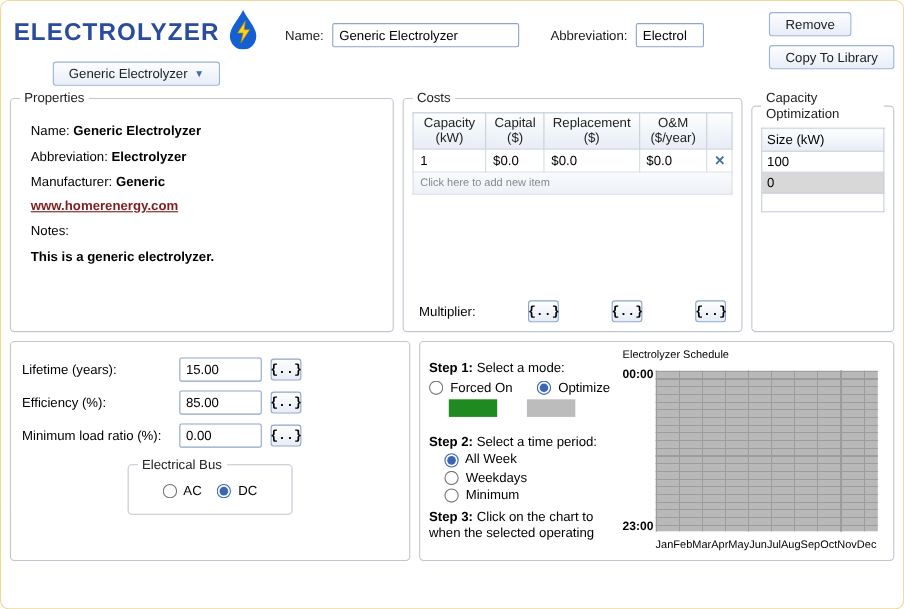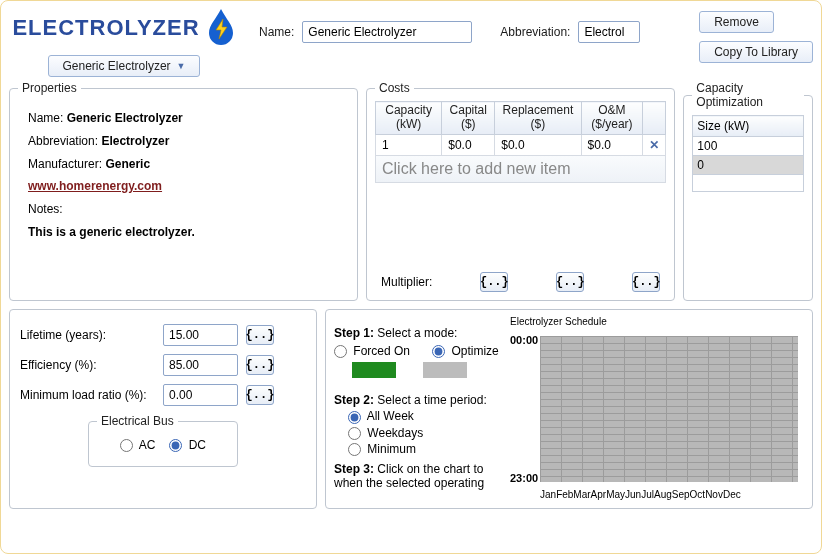--- a/index.html
+++ b/index.html
@@ -23,31 +23,31 @@
   .row1 { display: flex; gap: 8px; }
   .props { width: 350px; height: 220px; }
   .props-content { padding: 6px 10px; font-size: 12px; line-height: 1.9; }
   .props-content b { font-weight: 600; }
   .props-content a { color: #7f1d1d; text-decoration: underline; font-weight: 600; }
   .costs { flex: 1; height: 220px; display: flex; flex-direction: column; }
   table.cost-tbl { width: 100%; border-collapse: collapse; font-size: 12px; }
   .cost-tbl th { background: linear-gradient(#fdfefe, #e7edf6); border: 1px solid #c7cfdb; padding: 2px 4px; font-weight: 400; color: #222; text-align: center; line-height: 1.15; }
   .cost-tbl td { border: 1px solid #d6dbe3; padding: 3px 6px; }
   .cost-tbl td.num { text-align: left; }
-  .add-row { color: #888; font-style: normal; padding: 4px 6px; border: 1px solid #d6dbe3; border-top: none; background: linear-gradient(#f9fbfd, #eef2f7); font-size: 16px; }
+  .add-row { color: #888; font-style: normal; padding: 4px 6px; border: 1px solid #d6dbe3; border-top: none; background: linear-gradient(#f9fbfd, #eef2f7); font-size: 10px; }
   .del-x { color: #4a6ba8; cursor: pointer; text-align: center; font-weight: bold; }
   .mult-row { display: flex; align-items: center; gap: 48px; padding: 4px 6px 0 6px; font-size: 12px; margin-top: auto; }
   .curly-btn { display: inline-flex; align-items: center; justify-content: center; width: 28px; height: 20px; border: 1px solid #8ea5c9; border-radius: 3px; background: linear-gradient(#fdfefe, #e7edf6); cursor: pointer; font-weight: bold; font-size: 12px; font-family: "Courier New", monospace; }
   .capopt { width: 130px; height: 220px; }
   .cap-tbl { width: 100%; border-collapse: collapse; font-size: 12px; }
   .cap-tbl th { background: linear-gradient(#fdfefe, #e7edf6); border: 1px solid #c7cfdb; padding: 3px 4px; font-weight: 400; text-align: left; }
   .cap-tbl td { border: 1px solid #c7cfdb; padding: 2px 4px; height: 17px; }
   .cap-tbl tr.sel td { background: #d8d8d8; }
   .row2 { display: flex; gap: 8px; margin-top: 8px; }
-  .params { width: 308px; height: 200px; border: 1px solid #bfc6d0; border-radius: 4px; padding: 14px 10px 8px 10px; }
+  .params { width: 364px; height: 200px; border: 1px solid #bfc6d0; border-radius: 4px; padding: 14px 10px 8px 10px; }
   .param-line { display: flex; align-items: center; gap: 8px; margin-bottom: 8px; font-size: 12px; }
   .param-line .plabel { width: 135px; }
   .param-line .inp { width: 75px; text-align: left; }
   .ebus { border: 1px solid #bfc6d0; border-radius: 4px; width: 150px; margin: 6px auto 0 auto; }
   .ebus-body { display: flex; gap: 14px; justify-content: center; padding: 4px 6px 6px 6px; font-size: 12px; }
   .sched { flex: 1; height: 200px; border: 1px solid #bfc6d0; border-radius: 4px; padding: 6px 8px; display: flex; gap: 6px; }
   .steps { width: 170px; font-size: 12px; }
   .steps .step-hdr { margin-top: 10px; }
   .steps .mode-row { display: flex; align-items: center; gap: 22px; margin: 4px 0 2px 0; }
   .swatch { width: 44px; height: 16px; display: inline-block; margin: 2px 6px 6px 18px; }

